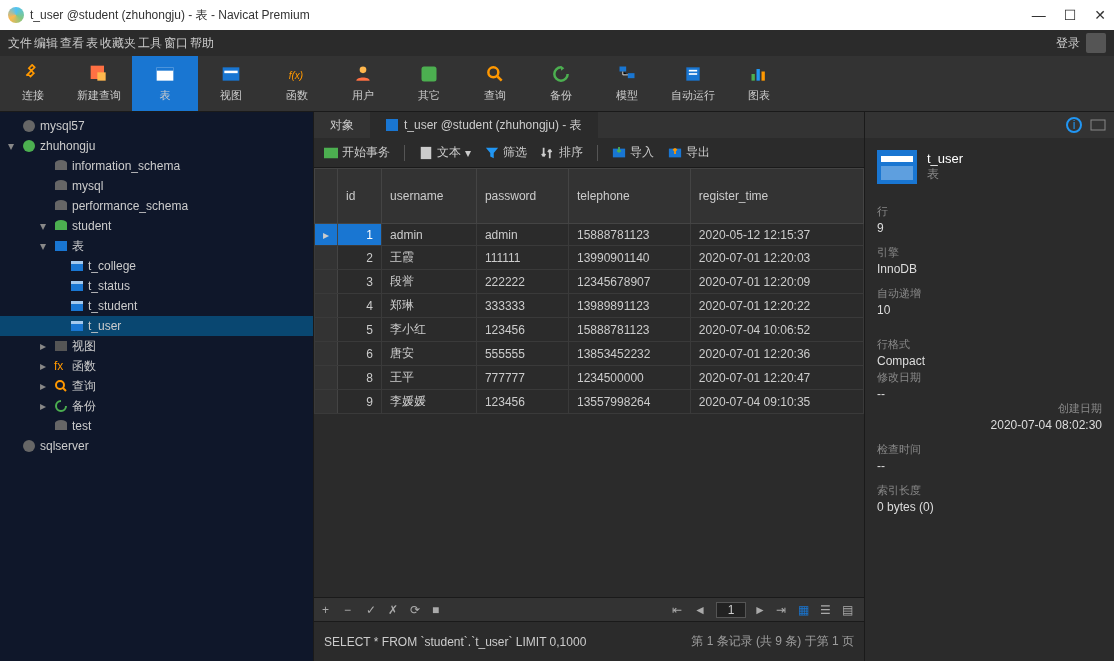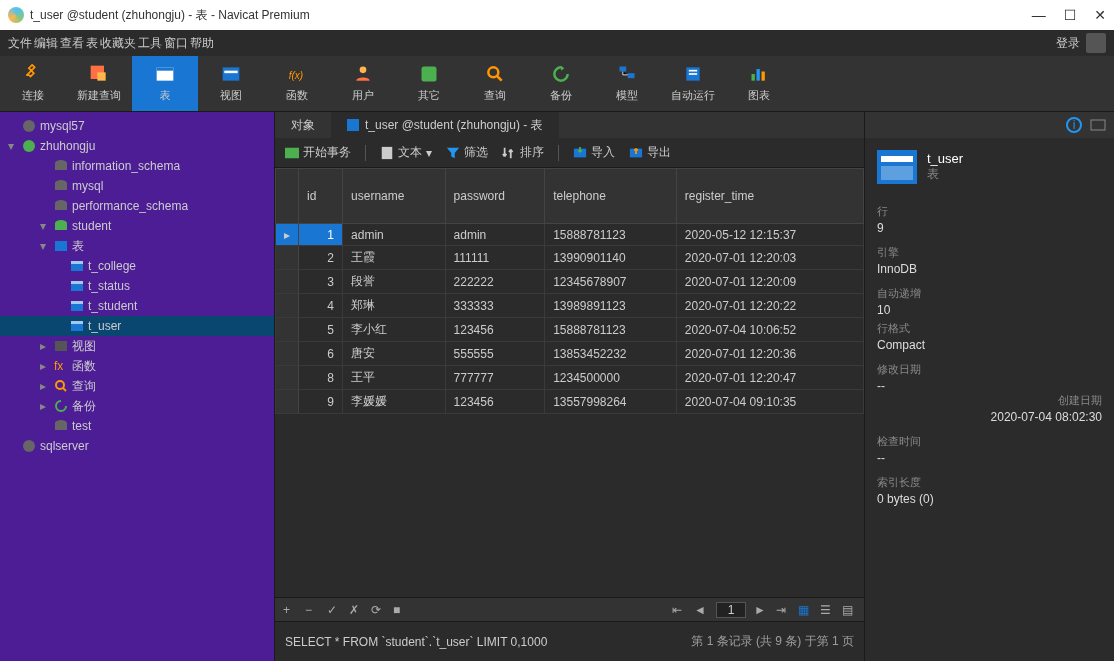--- a/index.html
+++ b/index.html
@@ -12,21 +12,21 @@
 .menubar{height:26px;background:#2b2b2b;display:flex;align-items:center;padding:0 8px;gap:2px}
 .menubar span{color:#ccc}
 .menubar .login{margin-left:auto;display:flex;align-items:center;gap:6px}
 .avatar{width:20px;height:20px;background:#555;border-radius:2px}
 .toolbar{height:56px;background:#333;display:flex;border-bottom:1px solid #1a1a1a}
 .tbtn{width:66px;display:flex;flex-direction:column;align-items:center;justify-content:center;gap:4px;cursor:pointer}
 .tbtn.active{background:#1976d2}
 .tbtn .ticon{width:24px;height:20px}
 .tbtn .tlabel{color:#ccc;font-size:11px}
 .main{height:549px;display:flex;background:#2b2b2b}
-.sidebar{width:275px;background:#4c1d95;border-right:1px solid #1a1a1a;padding-top:4px;overflow:hidden}
+.sidebar{width:314px;background:#0f172a;border-right:1px solid #1a1a1a;padding-top:4px;overflow:hidden}
 .tree{list-style:none}
 .tree li{padding:2px 0 2px 8px;white-space:nowrap;display:flex;align-items:center;gap:4px;cursor:pointer;height:20px}
 .tree li.indent1{padding-left:40px}
 .tree li.indent2{padding-left:40px}
 .tree li.indent3{padding-left:56px}
 .tree .caret{width:10px;display:inline-block;color:#888}
 .tree .dbico{width:14px;height:14px;display:inline-block}
 .tree li.sel{background:#094771}
 .center{flex:1;display:flex;flex-direction:column;background:#2b2b2b}
 .tabs{height:26px;display:flex;align-items:stretch;background:#333}
@@ -486,25 +486,25 @@
             <div class="v">9</div>
           </div>
           <div class="rprow" style="margin-top: 10px;">
             <div class="k">引擎</div>
             <div class="v">InnoDB</div>
           </div>
           <div class="rprow" style="margin-top: 10px;">
             <div class="k">自动递增</div>
             <div class="v">10</div>
           </div>
-          <div class="rprow" style="margin-top: 4px;">
+          <div class="rprow" style="margin-top: 20px;">
             <div class="k">行格式</div>
             <div class="v">Compact</div>
           </div>
-          <div class="rprow" style="margin-top: 10px;">
+          <div class="rprow" style="margin-top: 2px;">
             <div class="k">修改日期</div>
             <div class="v">--</div>
           </div>
           <div class="rprow" style=" text-align: right;">
             <div class="k">创建日期</div>
             <div class="v">2020-07-04 08:02:30</div>
           </div>
           <div class="rprow" style="margin-top: 10px;">
             <div class="k">检查时间</div>
             <div class="v">--</div>

